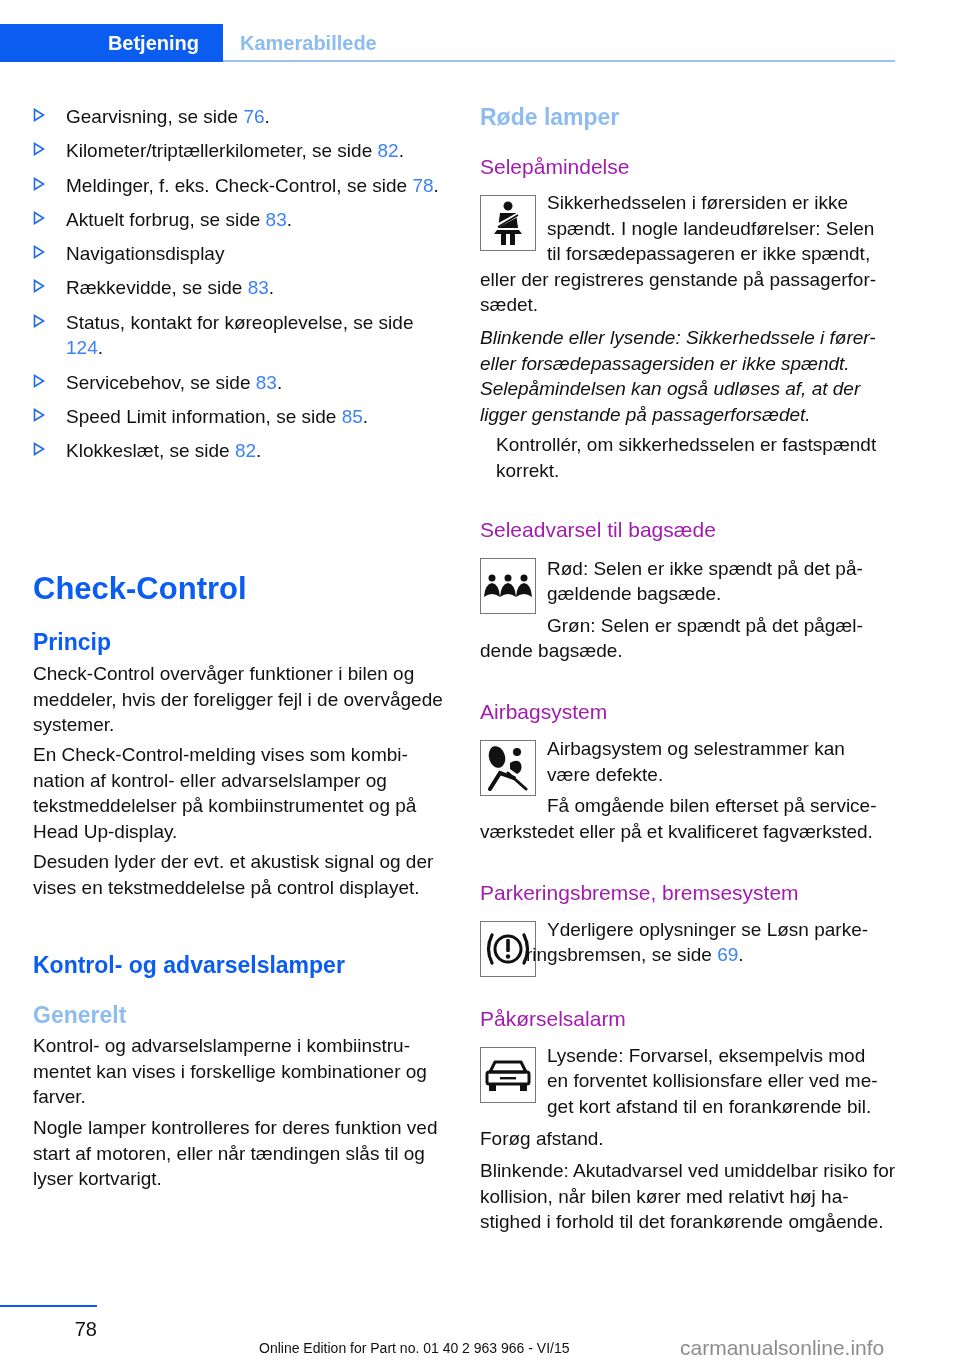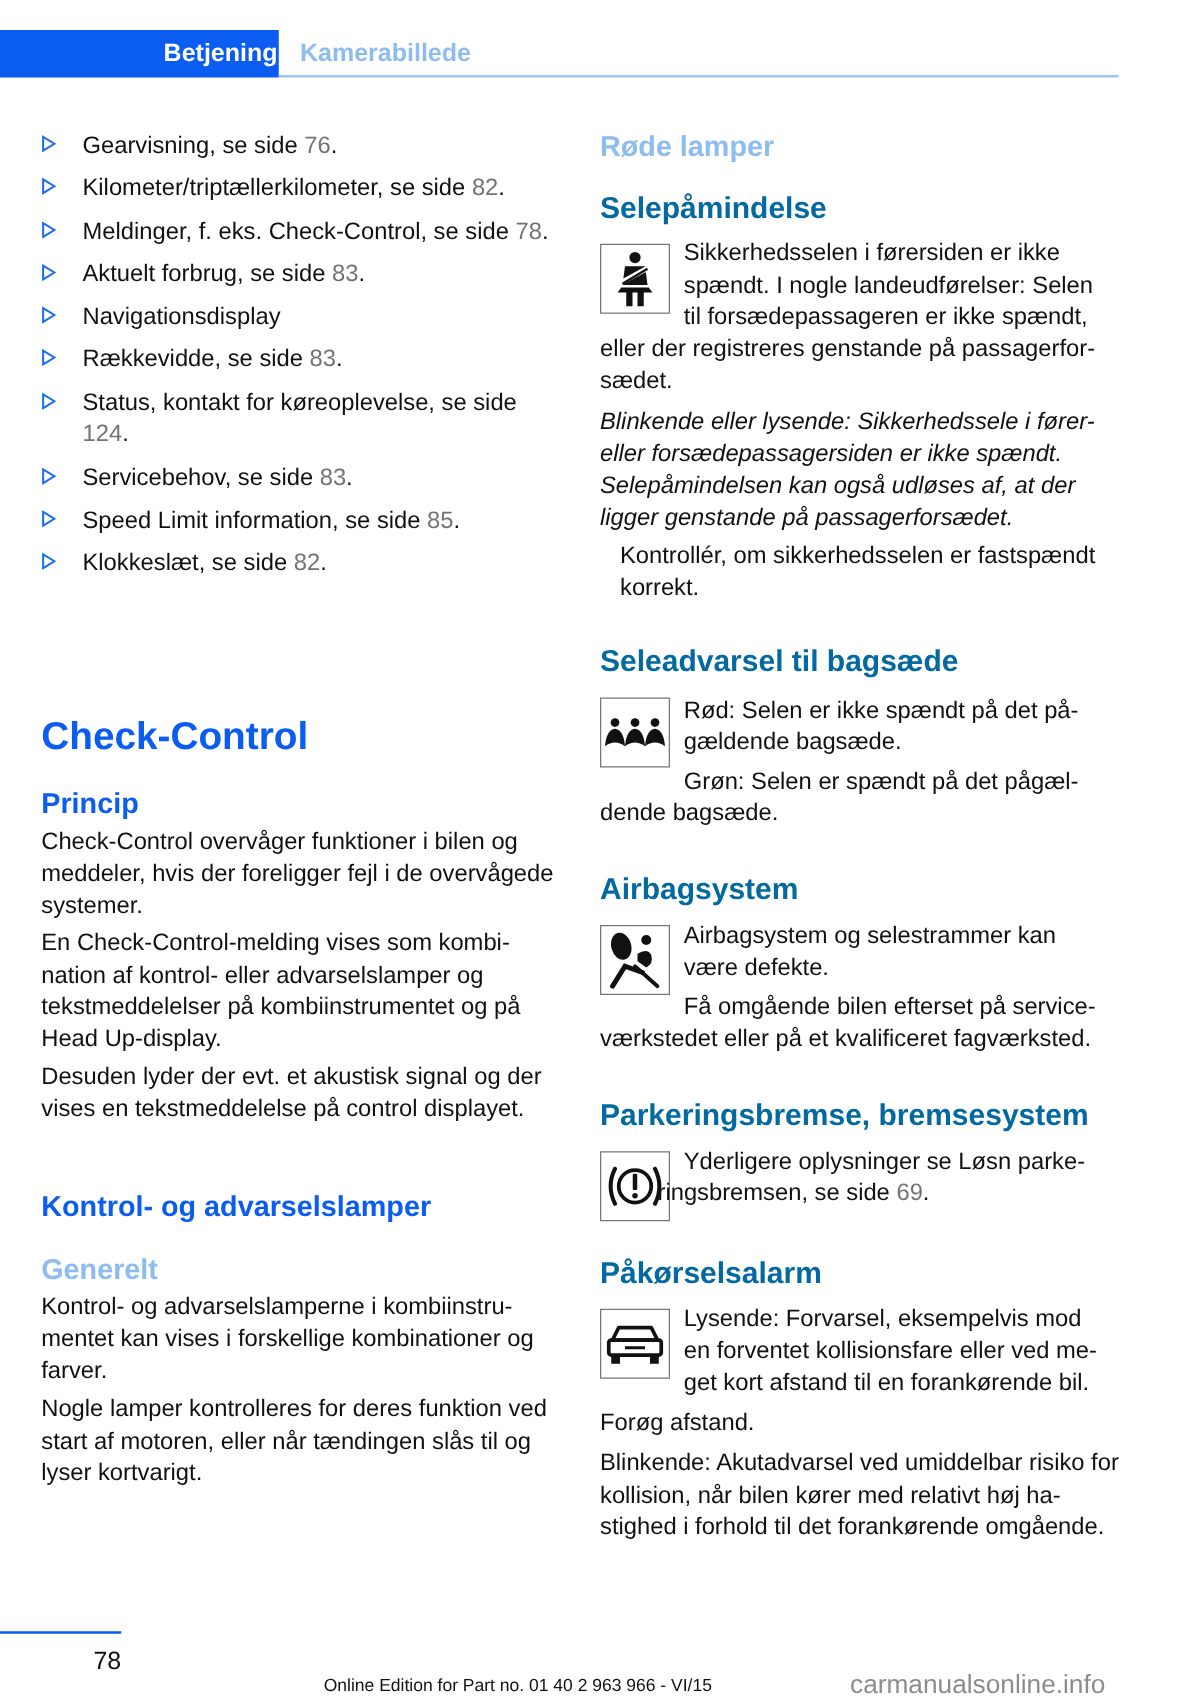--- a/index.html
+++ b/index.html
@@ -1,35 +1,35 @@
 <!DOCTYPE html>
 <html><head>
 <meta charset="utf-8">
 <style>
   * { margin: 0; padding: 0; box-sizing: border-box; }
   html, body { width: 960px; height: 1362px; background: #ffffff; overflow: hidden; }
   body { position: relative; font-family: "Liberation Sans", "DejaVu Sans", sans-serif; color: #111111; }
 
   
   .header { position: absolute; left: 0; top: 24px; width: 960px; height: 38px; }
-  .tab-active { position: absolute; left: 0; top: 0; width: 223px; height: 38px; background: #0b5cf0; color: #ffffff; font-weight: bold; font-size: 20px; text-align: right; padding-right: 1px; line-height: 38px; }
+  .tab-active { position: absolute; left: 0; top: 0; width: 223px; height: 38px; background: #0b5cf0; color: #ffffff; font-weight: bold; font-size: 20px; text-align: right; padding-right: 24px; line-height: 38px; }
   .tab-inactive { position: absolute; left: 240px; top: 0; height: 38px; line-height: 38px; color: #8cbcf0; font-weight: bold; font-size: 20px; }
   .header-line { position: absolute; left: 223px; top: 36px; width: 672px; height: 2px; background: #9cc4f2; }
-  .link { color: #737373; }
+  .link { color: #3b82f6; }
 
   
   .bullet-list { position: absolute; left: 33px; top: 104px; width: 420px; list-style: none; }
   .bullet-list li { position: relative; padding-left: 33px; font-size: 19px; line-height: 25.5px; margin-bottom: 8.8px; }
   .bullet { position: absolute; left: 0; top: 4px; width: 14px; height: 16px; color: #1d6cf0; font-size: 12px; line-height: 16px; }
   .bullet svg { display: block; }
 
   .h1 { position: absolute; color: #0b5cf0; font-weight: bold; font-size: 31px; line-height: 36px; }
   .h2 { position: absolute; color: #0b5cf0; font-weight: bold; font-size: 23px; line-height: 28px; }
   .h2-light { position: absolute; color: #8cbcf0; font-weight: bold; font-size: 23px; line-height: 28px; }
-  .h3-light { position: absolute; color: #0369a1; font-weight: bold; font-size: 24px; line-height: 26px; }
+  .h3-light { position: absolute; color: #a21caf; font-weight: normal; font-size: 21px; line-height: 26px; }
   .para { position: absolute; font-size: 19px; line-height: 25.5px; }
 
   .icon-box { position: absolute; width: 56px; height: 56px; border: 1px solid #777777; background: #ffffff; display: flex; align-items: center; justify-content: center; }
 
   
   .footer-line { position: absolute; left: 0; top: 1305px; width: 97px; height: 2px; background: #0b5cf0; }
   .page-number { position: absolute; left: 60px; top: 1317px; width: 37px; text-align: right; font-size: 20px; line-height: 24px; color: #111; }
   .footer-text { position: absolute; left: 259px; top: 1336px; font-size: 14px; line-height: 24px; color: #111; white-space: nowrap; }
   .watermark { position: absolute; left: 680px; top: 1336px; font-size: 21px; line-height: 24px; color: rgba(120,120,120,0.85); white-space: nowrap; }
 </style>

